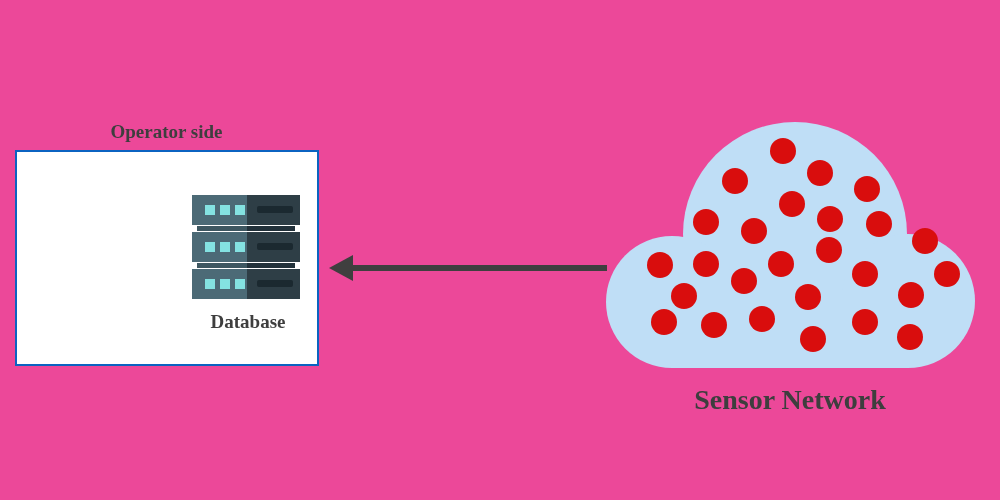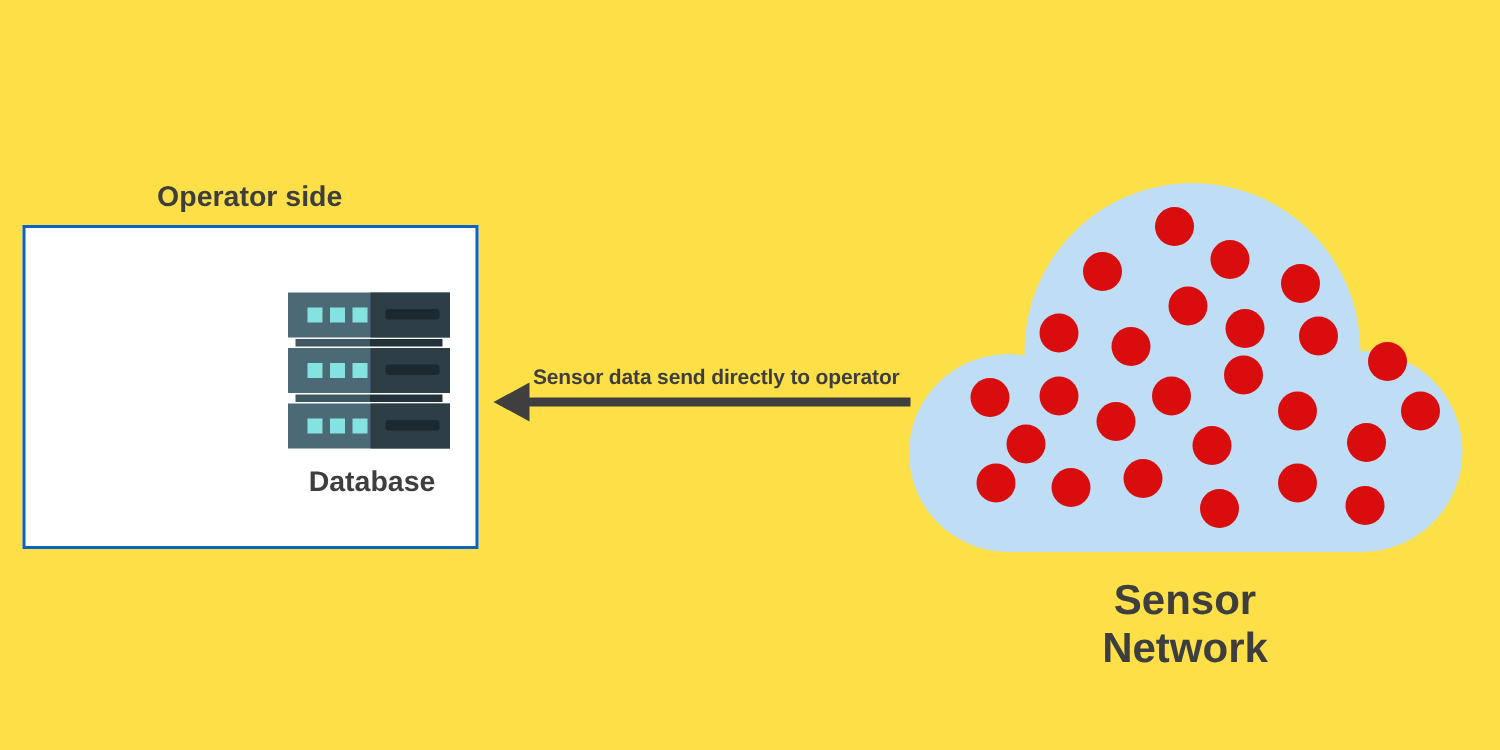--- a/index.html
+++ b/index.html
@@ -1,18 +1,18 @@
 <!DOCTYPE html>
 <html><head>
 <meta charset="utf-8">
 <style>
   html,body{margin:0;padding:0;background:#fff;}
   .canvas{
-    position:relative;width:1000px;height:500px;background:#fde047;overflow:hidden;
-    font-family:Liberation Sans, sans-serif;color:#3E3E3E;
+    position:relative;width:1000px;height:500px;background:#ec4899;overflow:hidden;
+    font-family:Liberation Serif, serif;color:#3E3E3E;
   }
   .layer-svg{position:absolute;left:0;top:0;width:1000px;height:500px;}
   .label{position:absolute;font-weight:700;color:#3E3E3E;text-align:center;}
   .operator-title{left:15px;top:121px;width:303px;font-size:19px;}
   .operator-box{
     position:absolute;left:15px;top:150px;width:304px;height:216px;
     box-sizing:border-box;border:2px solid #0B63C1;background:#ffffff;
   }
   
   .db-icon{position:absolute;left:175px;top:43px;width:108px;height:104px;}
@@ -96,17 +96,16 @@
         <div class="right-panel"></div>
         <span class="server-led led-1"></span>
         <span class="server-led led-2"></span>
         <span class="server-led led-3"></span>
         <div class="server-slot"></div>
       </div>
     </div>
     <div class="database-label">Database</div>
   </div>
 
-  <div class="label arrow-label">Sensor data send directly to operator</div>
 
   <div class="label cloud-label">Sensor Network</div>
 
 </div>
 
 </body></html>

